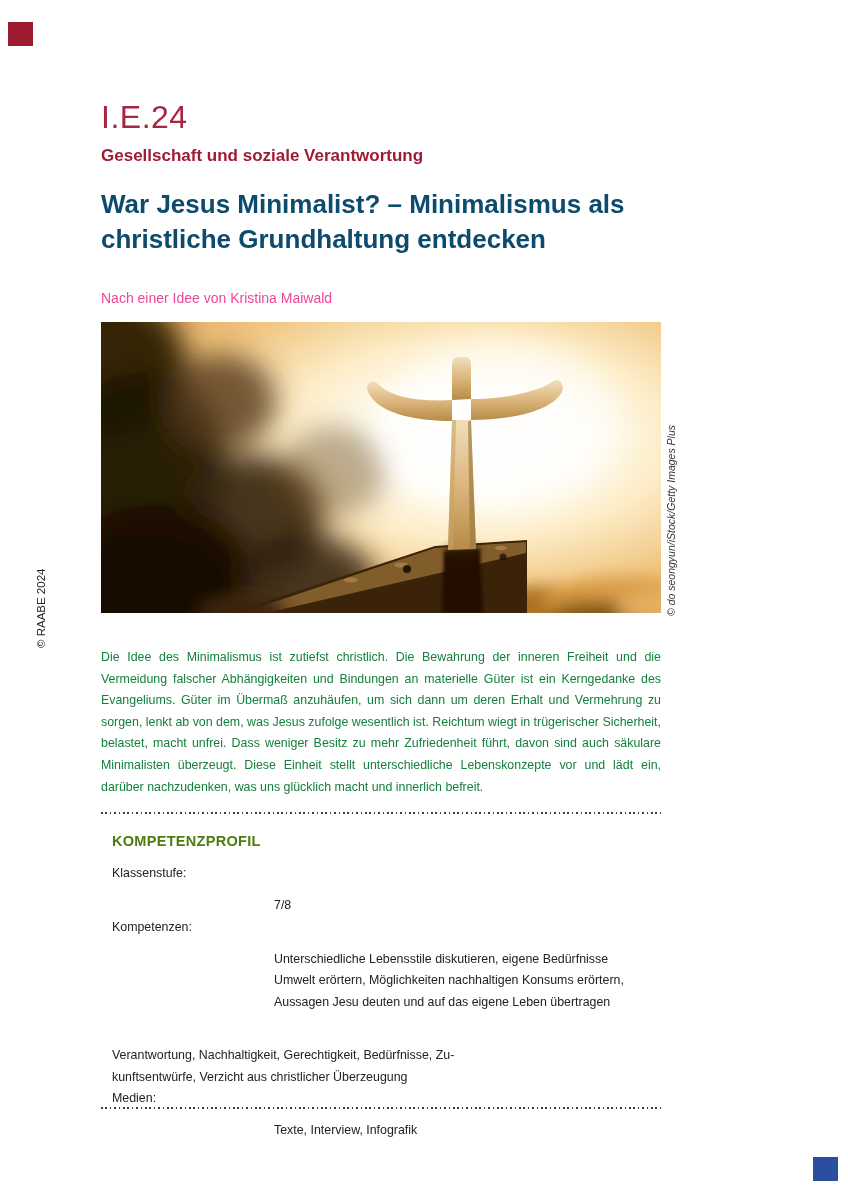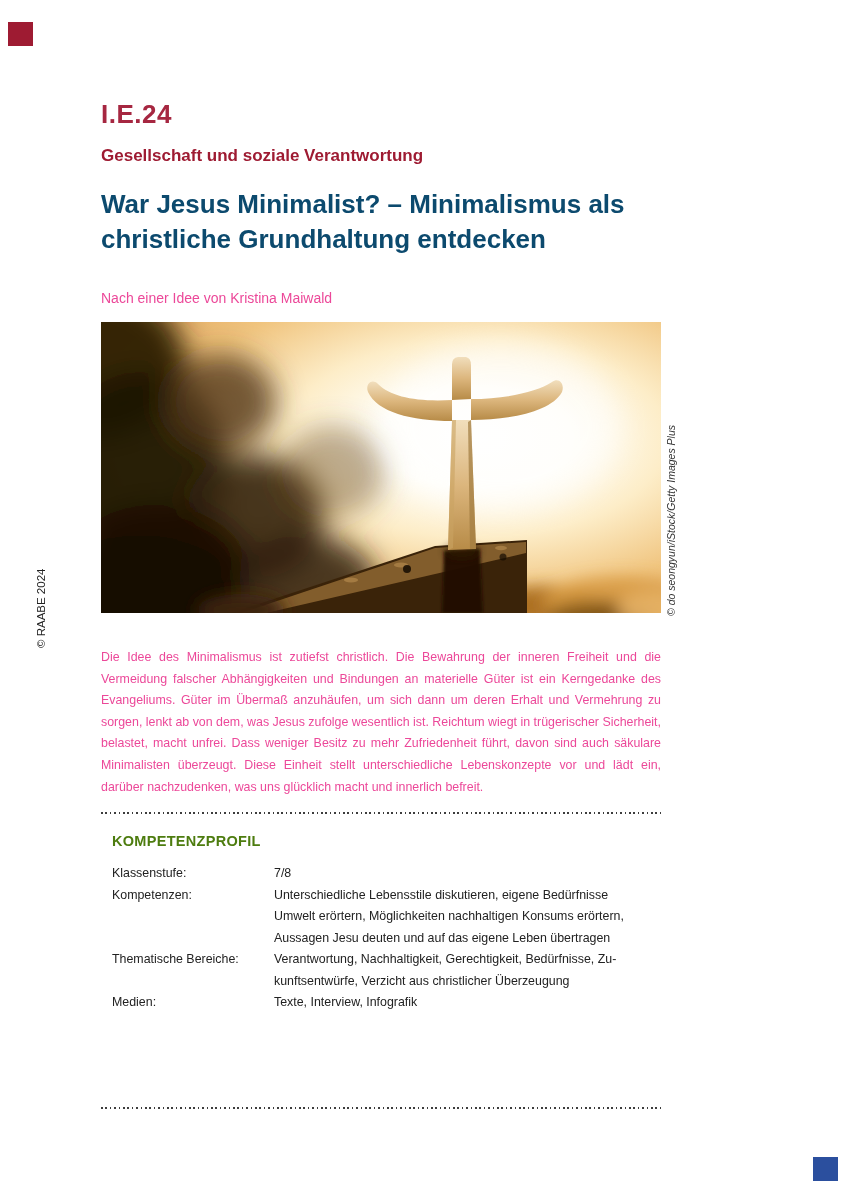--- a/index.html
+++ b/index.html
@@ -3,49 +3,49 @@
 <meta charset="utf-8">
 <style>
   html,body{margin:0;padding:0;}
   body{
     width:848px;height:1200px;position:relative;background:#ffffff;
     font-family:"Liberation Sans",sans-serif;color:#222;overflow:hidden;
   }
   .corner{position:absolute;}
   .corner-red{left:8px;top:22px;width:25px;height:24px;background:#9e1b32;}
   .corner-blue{right:10px;bottom:19px;width:25px;height:24px;background:#2b4f9e;}
-  .code{position:absolute;left:101px;top:99px;font-size:26px;font-weight:bold;color:#a62741;letter-spacing:.5px;}
+  .code{position:absolute;left:101px;top:99px;font-size:32px;font-weight:normal;color:#a62741;letter-spacing:.5px;}
   .series{position:absolute;left:101px;top:146px;font-size:17px;font-weight:bold;color:#9e1b32;}
   .title{position:absolute;left:101px;top:187px;font-size:26px;font-weight:bold;color:#0c4a6e;line-height:35px;}
   .title div{white-space:nowrap;}
   .byline{position:absolute;left:101px;top:290px;font-size:14px;color:#ec4899;}
   .photo{position:absolute;left:101px;top:322px;width:560px;height:291px;}
   .credit{
     position:absolute;left:665px;top:616px;transform:rotate(-90deg);transform-origin:0 0;
     font-size:10.5px;font-style:italic;color:#333;white-space:nowrap;
   }
   .raabe{
     position:absolute;left:35px;top:648px;transform:rotate(-90deg);transform-origin:0 0;
     font-size:11.5px;color:#222;white-space:nowrap;
   }
   .intro{
     position:absolute;left:101px;top:647px;width:560px;
-    font-size:12.4px;line-height:21.6px;text-align:justify;color:#ec4899;
+    font-size:12.4px;line-height:21.6px;text-align:justify;color:#15803d;
   }
   .rule{
     position:absolute;left:101px;width:560px;height:2px;
     background:repeating-linear-gradient(to right,#3d3d3d 0 1.6px,transparent 1.6px 4.4px);
   }
   .rule1{top:812px;}
   .rule2{top:1107px;}
   .kp-heading{position:absolute;left:112px;top:833px;font-size:14.5px;font-weight:bold;letter-spacing:.3px;color:#4d7c0f;}
   .kp-table{position:absolute;left:112px;top:863px;width:560px;font-size:12.4px;color:#222;}
   .kp-row{display:flex;}
   .kp-label{width:162px;flex:none;line-height:21.5px;}
-  .kp-value{flex:1;}
+  .kp-value{flex:1;margin-top:32px;}
   .kp-line{line-height:21.5px;white-space:nowrap;}
 </style>
 </head>
 <body>
 
 <div class="corner corner-red"></div>
 <div class="corner corner-blue"></div>
 
 <div class="code">I.E.24</div>
 <div class="series">Gesellschaft und soziale Verantwortung</div>
@@ -152,21 +152,20 @@
   </div>
   <div class="kp-row">
     <div class="kp-label">Kompetenzen:</div>
     <div class="kp-value">
       <div class="kp-line">Unterschiedliche Lebensstile diskutieren, eigene Bedürfnisse</div>
       <div class="kp-line">Umwelt erörtern, Möglichkeiten nachhaltigen Konsums erörtern,</div>
       <div class="kp-line">Aussagen Jesu deuten und auf das eigene Leben übertragen</div>
     </div>
   </div>
   <div class="kp-row">
-    <div class="kp-label">Thematische Bereiche:</div>
     <div class="kp-value">
       <div class="kp-line">Verantwortung, Nachhaltigkeit, Gerechtigkeit, Bedürfnisse, Zu-</div>
       <div class="kp-line">kunftsentwürfe, Verzicht aus christlicher Überzeugung</div>
     </div>
   </div>
   <div class="kp-row">
     <div class="kp-label">Medien:</div>
     <div class="kp-value">
       <div class="kp-line">Texte, Interview, Infografik</div>
     </div>

